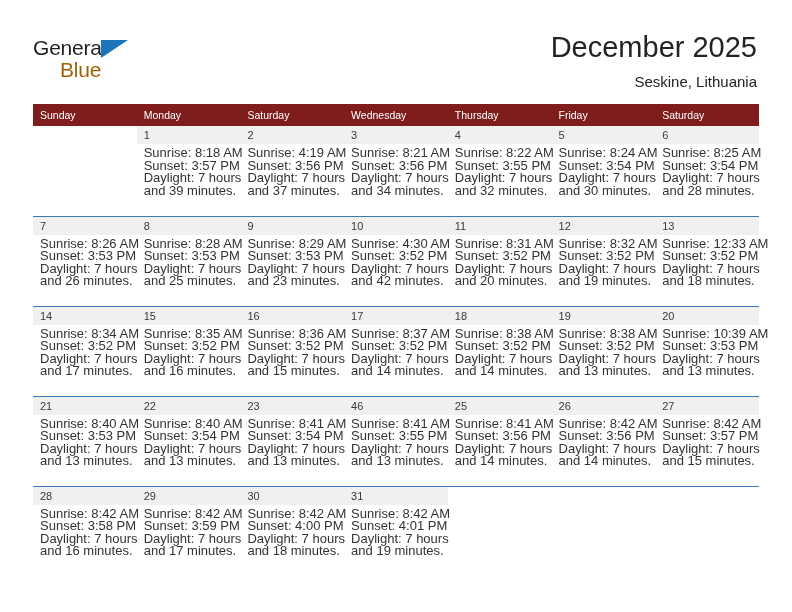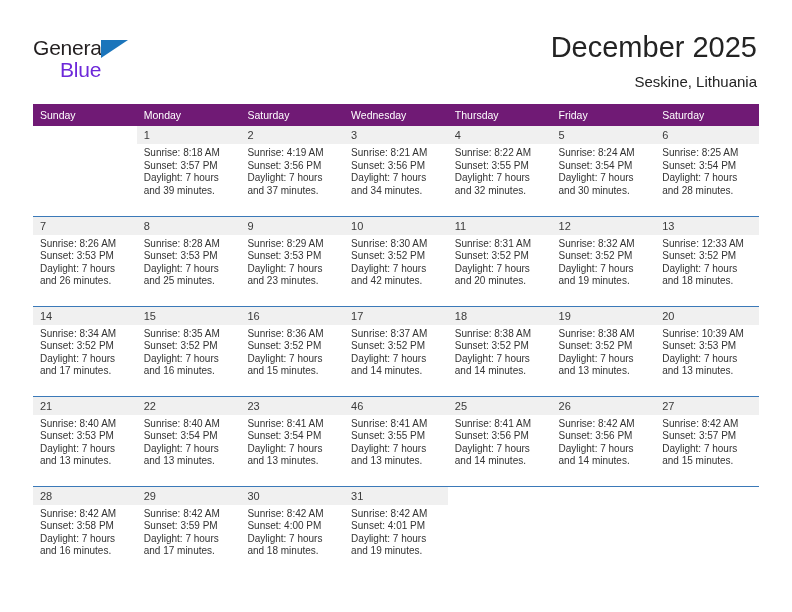--- a/index.html
+++ b/index.html
@@ -40,21 +40,21 @@
     position: absolute;
     left: 68px; top: 4px;
     width: 0; height: 0;
     border-left: 27px solid #1b75bb;
     border-bottom: 18px solid transparent;
   }
   .logo-blue {
     position: absolute;
     left: 27px; top: 22px;
     font-size: 21px;
-    color: #6d28d9;
+    color: #a16207;
     letter-spacing: -0.2px;
     line-height: 24px;
   }
 
   .title-block {
     position: absolute;
     right: 35px; top: 30px;
     text-align: right;
   }
   .cal-title {
@@ -75,21 +75,21 @@
 
   
   .cal {
     position: absolute;
     left: 33px; top: 104px;
     width: 726px;
     border-collapse: collapse;
     table-layout: fixed;
   }
   .cal th {
-    background: #701a75;
+    background: #7f1d1d;
     color: #ffffff;
     font-size: 10.5px;
     font-weight: normal;
     text-align: left;
     padding: 5px 0 5px 7px;
     height: 21px;
     border: none;
   }
   .cal td {
     width: 103.7px;
@@ -111,21 +111,21 @@
     height: 18px;
     line-height: 12px;
   }
   .daynum.empty {
     background: #f0f0f0;
     color: transparent;
   }
   td.blank .daynum { background: #ffffff; }
   .info {
     padding: 3px 5px 0 7px;
-    font-size: 10px;
+    font-size: 13px;
     line-height: 12.6px;
     color: #333333;
   }
   .info div { white-space: nowrap; }
 </style>
 </head>
 <body>
 
 <div id="page">
 
@@ -240,21 +240,21 @@
             <div class="info">
               <div>Sunrise: 8:29 AM</div>
               <div>Sunset: 3:53 PM</div>
               <div>Daylight: 7 hours</div>
               <div>and 23 minutes.</div>
             </div>
           </td>
           <td>
             <span class="daynum">10</span>
             <div class="info">
-              <div>Sunrise: 8:30 AM</div>
+              <div>Sunrise: 4:30 AM</div>
               <div>Sunset: 3:52 PM</div>
               <div>Daylight: 7 hours</div>
               <div>and 42 minutes.</div>
             </div>
           </td>
           <td>
             <span class="daynum">11</span>
             <div class="info">
               <div>Sunrise: 8:31 AM</div>
               <div>Sunset: 3:52 PM</div>

